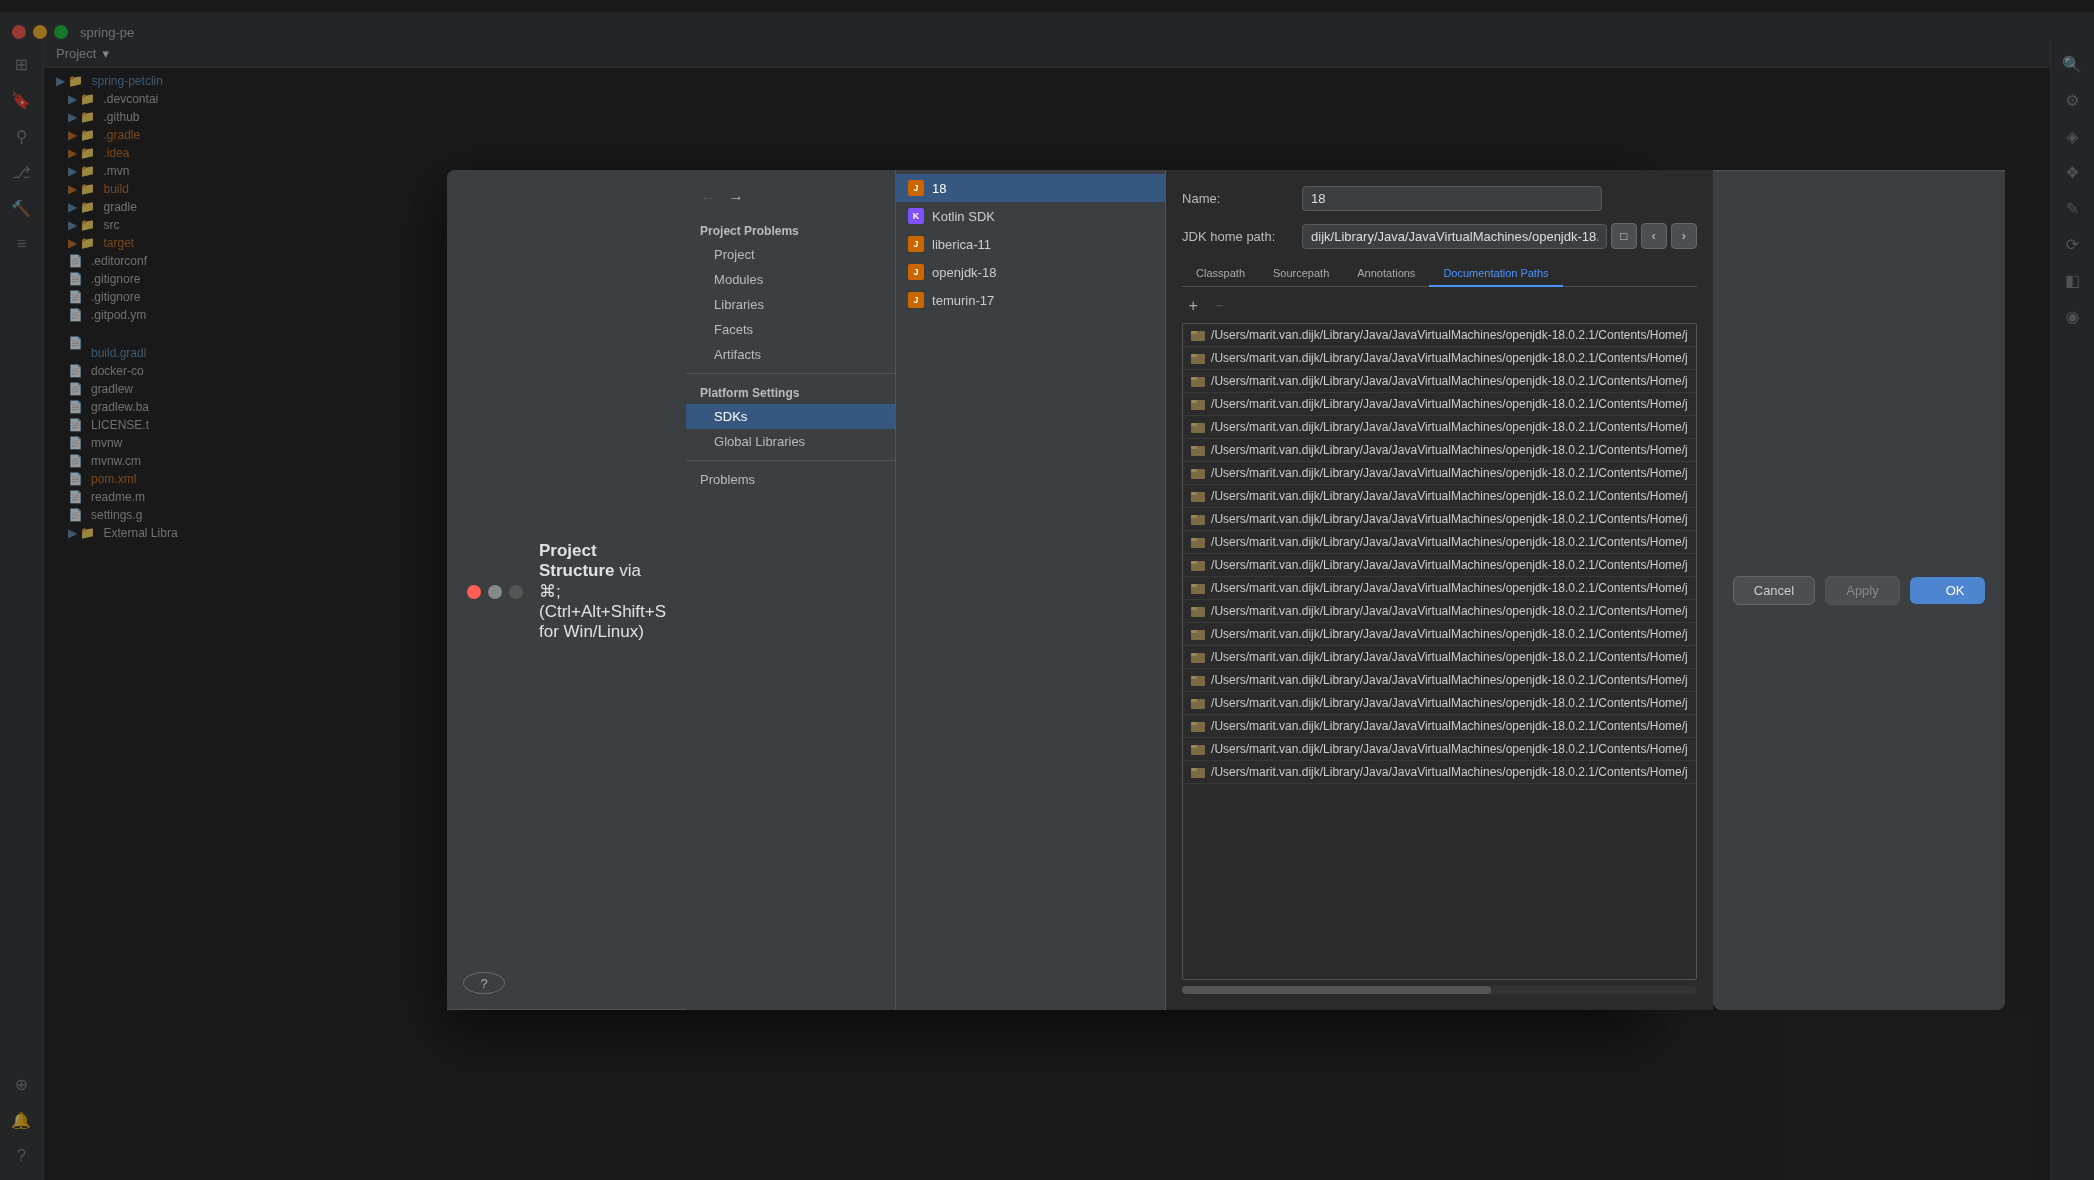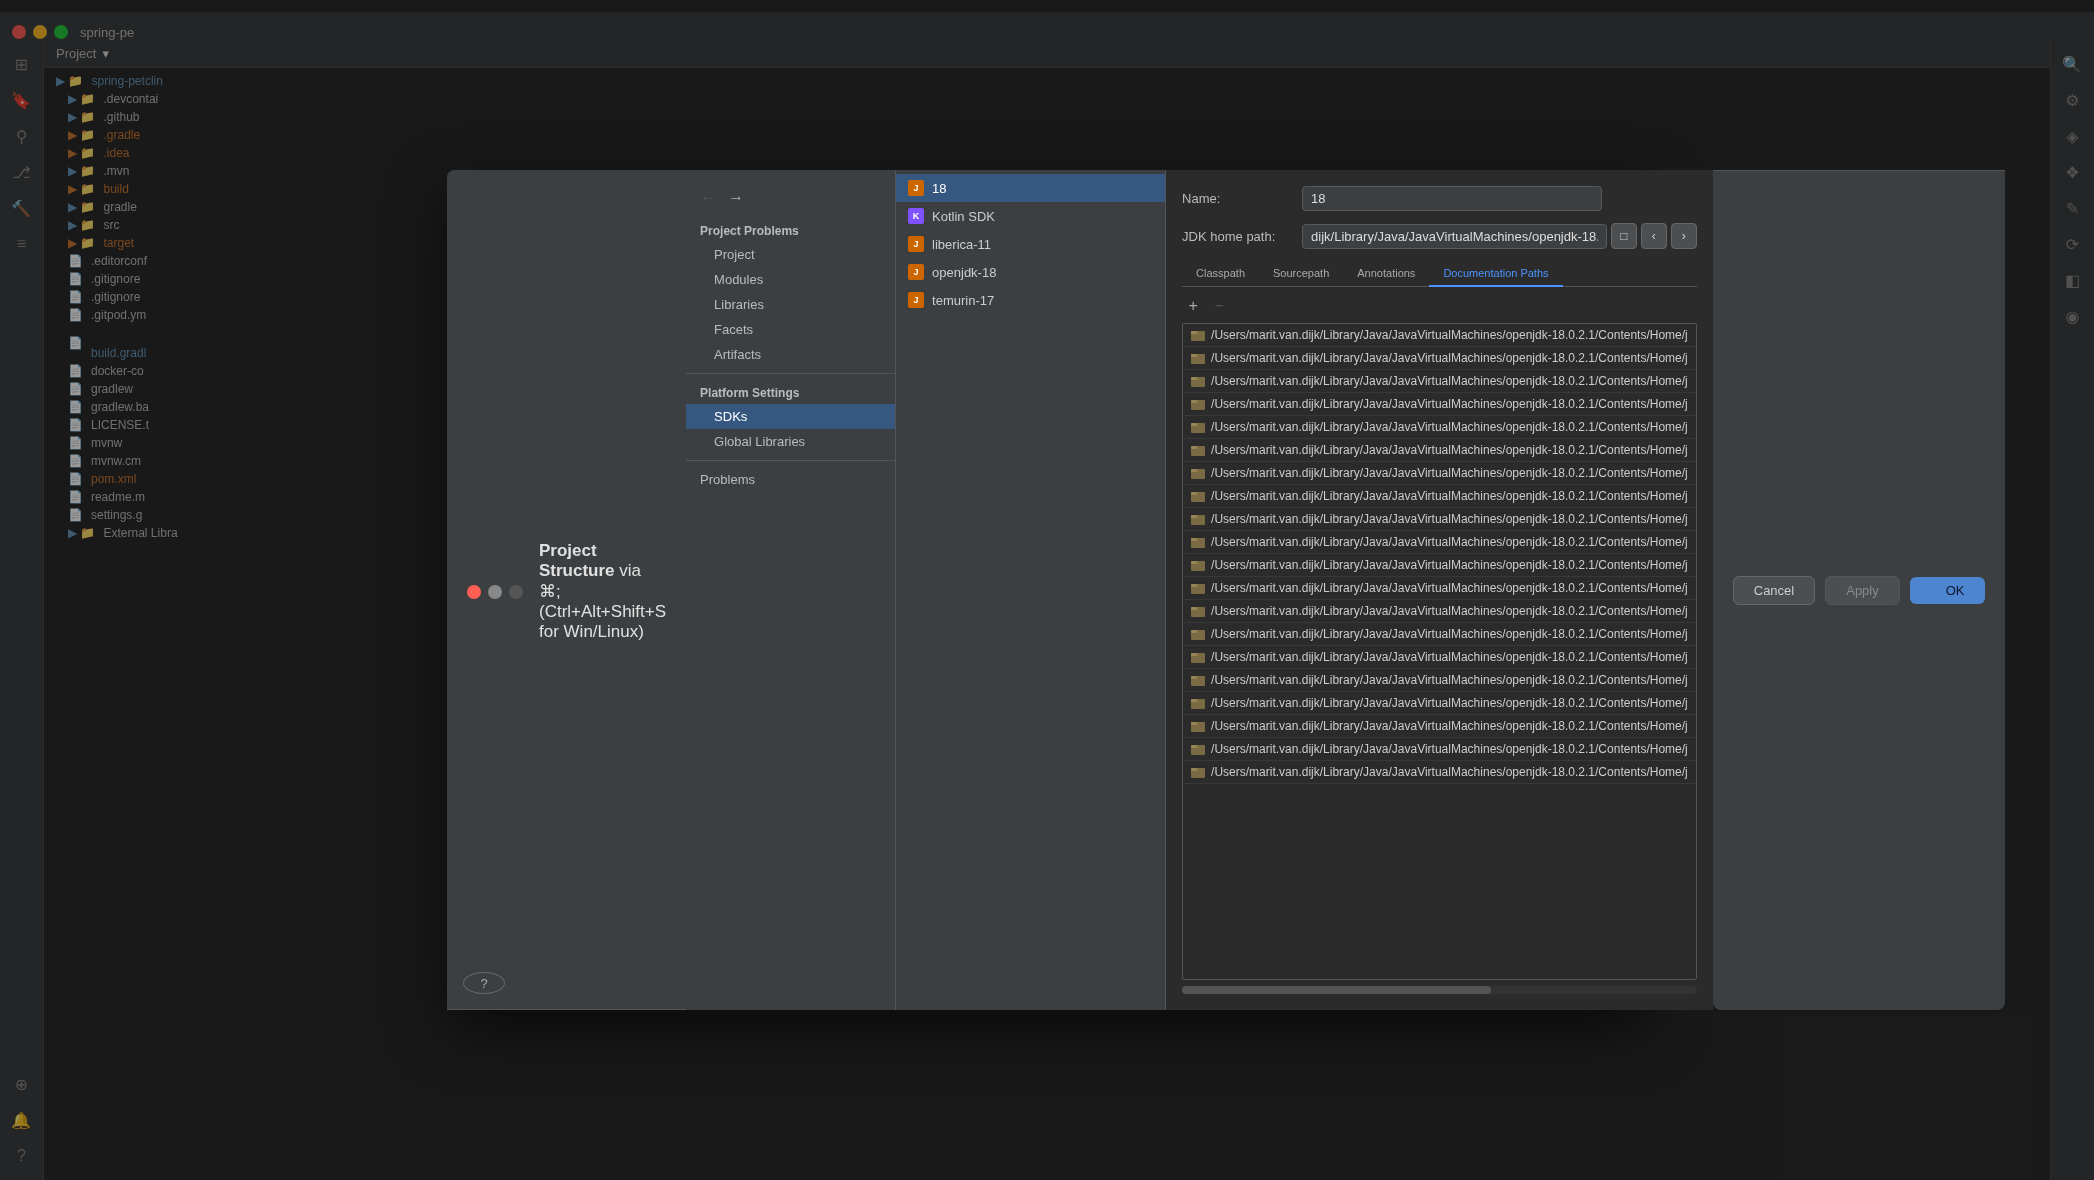--- a/index.html
+++ b/index.html
@@ -376,21 +376,21 @@
 
     .btn-apply {
       background: #4c4f51;
       color: #888;
       border: 1px solid #555;
       cursor: default;
     }
 
     .btn-ok {
       background: #4d85d1;
-      color: #0f172a;
+      color: #ffffff;
       font-weight: 500;
       padding-left: 36px;
     }
 
     
     .help-btn {
       position: absolute;
       bottom: 16px;
       left: 16px;
       width: 22px; height: 22px;

